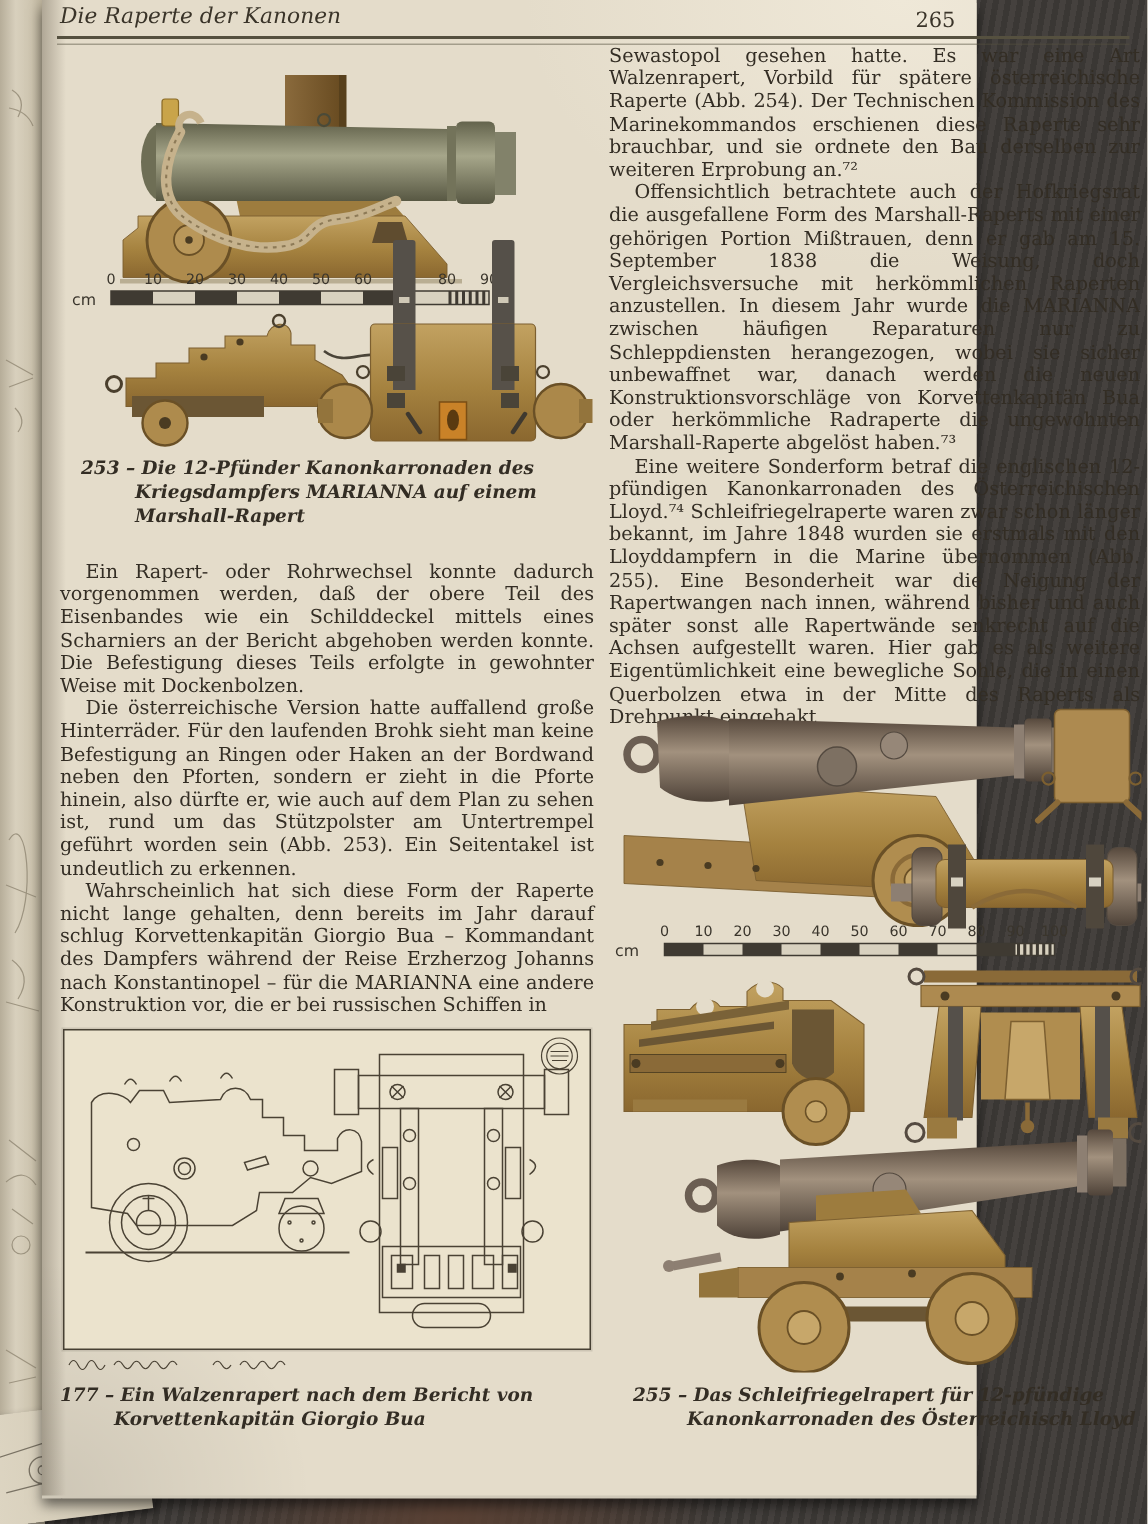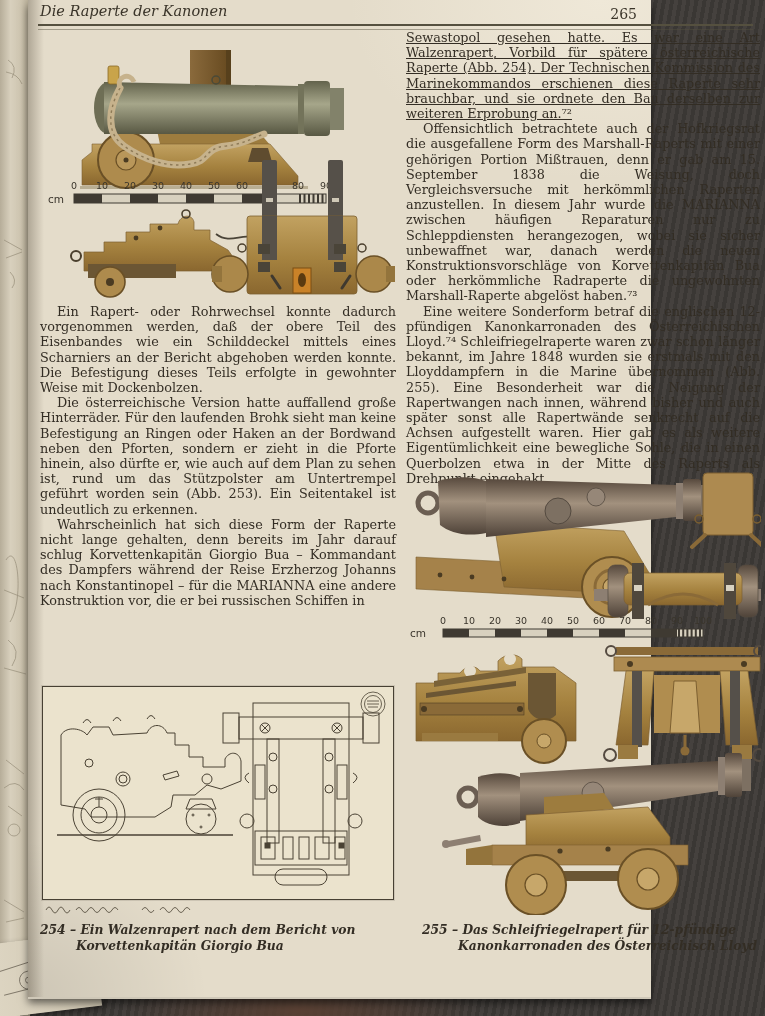--- a/index.html
+++ b/index.html
@@ -53,21 +53,21 @@
   }
   .fig253{position:relative;margin:18px 0 6px 0;width:356px;height:250px;}
   .cap253{margin-left:14px;margin-bottom:22px;width:330px;}
   .fig254{
     position:absolute;left:2px;top:656px;width:350px;height:212px;
     background:#ebe3cd;border:1.5px solid #474033;box-shadow:0 0 0 1px rgba(71,64,51,.15);
   }
   .fig254-sig{position:absolute;left:4px;top:874px;width:160px;height:10px;}
   .cap254{position:absolute;left:0px;top:892px;width:340px;}
   .col-right .body-p{margin-top:0;}
-  .rtext{margin-top:22px;text-decoration:underline;}
+  .rtext{margin-top:22px;}
   .fig255{position:absolute;left:2px;top:415px;width:353px;height:470px;}
   .cap255{position:absolute;left:16px;top:892px;width:338px;}
   .ruler-label{font-family:"DejaVu Sans",sans-serif;font-size:9.5px;fill:#3a352c;}
   .ruler-unit{font-family:"DejaVu Sans",sans-serif;font-size:10.5px;fill:#3a352c;}
 </style>
 </head>
 <body>
 
 <div class="scene">
 
@@ -211,20 +211,21 @@
             <rect x="172" y="218" width="10" height="16" fill="#93743c"></rect>
             <circle cx="334" cy="226" r="18" fill="#ab884a" stroke="#6a5026" stroke-width="1.6"></circle>
             <rect x="346" y="218" width="9" height="16" fill="#93743c"></rect>
             <rect x="253" y="220" width="18" height="25" fill="#c98228" stroke="#7a4e14" stroke-width="1"></rect>
             <ellipse cx="262" cy="232" rx="4" ry="7" fill="#5a3a10"></ellipse>
             <path d="M232,228 l8,12 M302,240 l8,-12" stroke="#3f392f" stroke-width="3" stroke-linecap="round"></path>
           </g>
         </svg>
       </div>
 
+      <p class="figcap cap253">253 – Die 12-Pfünder Kanonkarronaden des Kriegsdampfers MARIANNA auf einem Marshall-Rapert</p>
 
       <p class="body-p">Ein Rapert- oder Rohrwechsel konnte dadurch vorgenommen werden, daß der obere Teil des Eisenbandes wie ein Schilddeckel mittels eines Scharniers an der Bericht abgehoben werden konnte. Die Befestigung dieses Teils erfolgte in gewohnter Weise mit Dockenbolzen.</p>
       <p class="body-p">Die österreichische Version hatte auffallend große Hinterräder. Für den laufenden Brohk sieht man keine Befestigung an Ringen oder Haken an der Bordwand neben den Pforten, sondern er zieht in die Pforte hinein, also dürfte er, wie auch auf dem Plan zu sehen ist, rund um das Stützpolster am Untertrempel geführt worden sein (Abb. 253). Ein Seitentakel ist undeutlich zu erkennen.</p>
       <p class="body-p">Wahrscheinlich hat sich diese Form der Raperte nicht lange gehalten, denn bereits im Jahr darauf schlug Korvettenkapitän Giorgio Bua – Kommandant des Dampfers während der Reise Erzherzog Johanns nach Konstantinopel – für die MARIANNA eine andere Konstruktion vor, die er bei russischen Schiffen in</p>
 
       <div class="fig254">
         <svg width="350" height="212" viewBox="0 0 350 212">
           <g stroke="#4a4234" stroke-width="1" fill="none">
 
             <g>
@@ -282,21 +283,21 @@
               <circle cx="330" cy="17" r="12"></circle>
                 <circle cx="330" cy="17" r="8.5"></circle>
               <path d="M324,14 l12,0 M324,17 l12,0 M325,20 l10,0"></path>
             </g>
           </g>
         </svg>
       </div>
       <svg class="fig254-sig" viewBox="0 0 160 10">
         <path d="M2,6 q3,-6 6,0 t6,0 t6,0 t6,0 M32,6 q3,-5 6,0 t6,0 t6,0 t6,0 t6,0 t6,0 t6,0 M98,6 q3,-5 6,0 t6,0 M116,6 q3,-5 6,0 t6,0 t6,0 t6,0 t6,0" fill="none" stroke="#4a4234" stroke-width="0.8"></path>
       </svg>
-      <p class="figcap cap254">254 – Ein Walzenrapert nach dem Bericht von Korvettenkapitän Giorgio Bua</p>
+      <p class="figcap cap254">177 – Ein Walzenrapert nach dem Bericht von Korvettenkapitän Giorgio Bua</p>
     </section>
 
     <section class="col col-right">
       <p class="body-p no-indent rtext">Sewastopol gesehen hatte. Es war eine Art Walzenrapert, Vorbild für spätere österreichische Raperte (Abb. 254). Der Technischen Kommission des Marinekommandos erschienen diese Raperte sehr brauchbar, und sie ordnete den Bau derselben zur weiteren Erprobung an.⁷²</p>
       <p class="body-p">Offensichtlich betrachtete auch der Hofkriegsrat die ausgefallene Form des Marshall-Raperts mit einer gehörigen Portion Mißtrauen, denn er gab am 15. September 1838 die Weisung, doch Vergleichsversuche mit herkömmlichen Raperten anzustellen. In diesem Jahr wurde die MARIANNA zwischen häufigen Reparaturen nur zu Schleppdiensten herangezogen, wobei sie sicher unbewaffnet war, danach werden die neuen Konstruktionsvorschläge von Korvettenkapitän Bua oder herkömmliche Radraperte die ungewohnten Marshall-Raperte abgelöst haben.⁷³</p>
       <p class="body-p">Eine weitere Sonderform betraf die englischen 12-pfündigen Kanonkarronaden des Österreichischen Lloyd.⁷⁴ Schleifriegelraperte waren zwar schon länger bekannt, im Jahre 1848 wurden sie erstmals mit den Lloyddampfern in die Marine übernommen (Abb. 255). Eine Besonderheit war die Neigung der Rapertwangen nach innen, während bisher und auch später sonst alle Rapertwände senkrecht auf die Achsen aufgestellt waren. Hier gab es als weitere Eigentümlichkeit eine bewegliche Sohle, die in einen Querbolzen etwa in der Mitte des Raperts als Drehpunkt eingehakt</p>
 
       <div class="fig255">
         <svg width="353" height="470" viewBox="0 0 353 470">
           <defs>

